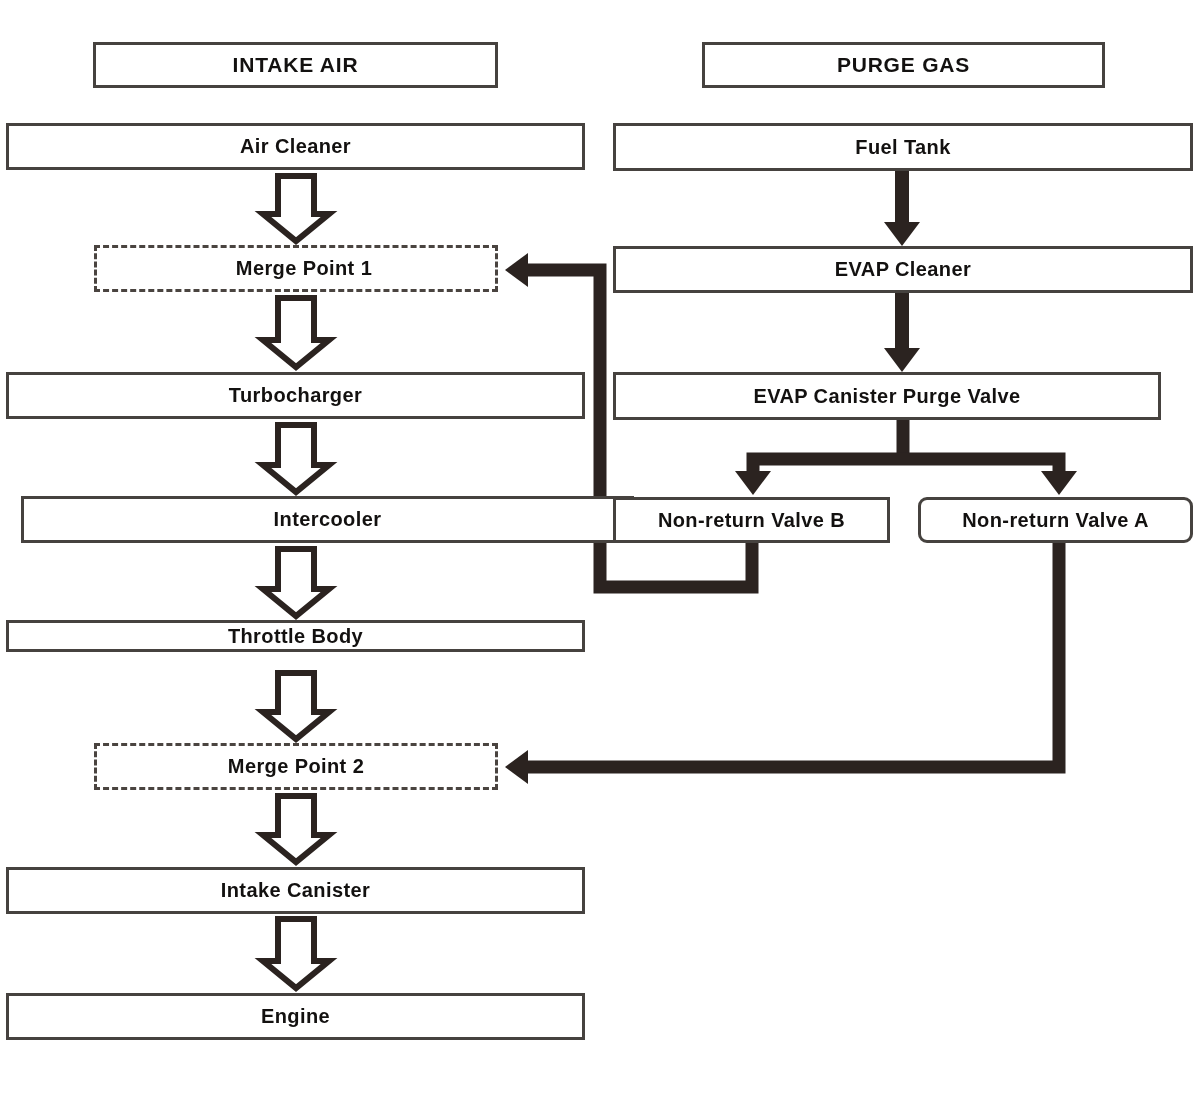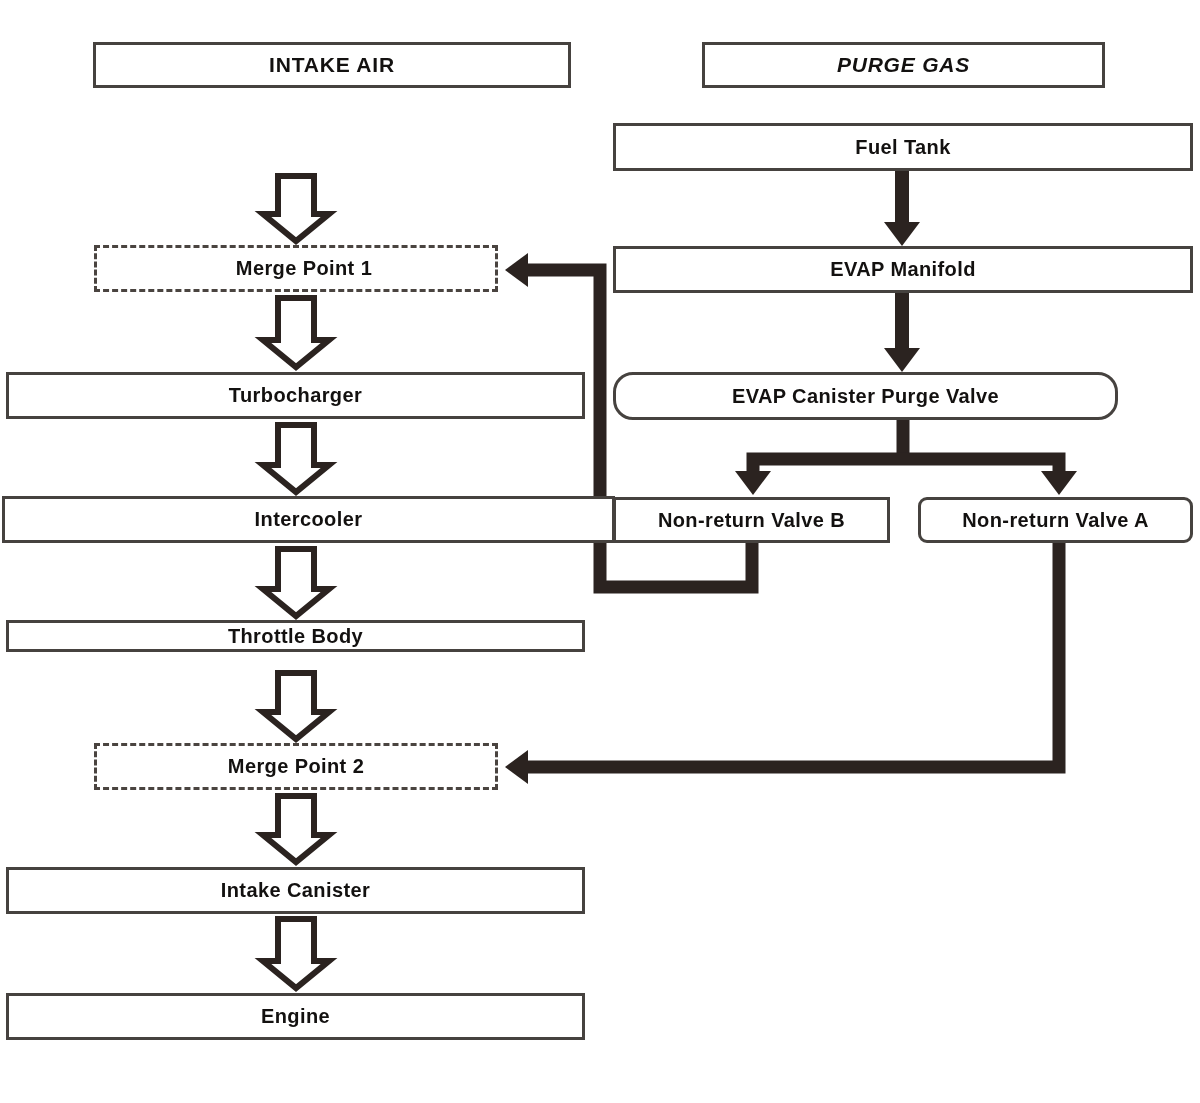--- a/index.html
+++ b/index.html
@@ -44,30 +44,31 @@
     <path class="solid" d="M 735,471 H 771 L 753,495 Z"></path>
     <path class="solid" d="M 1041,471 H 1077 L 1059,495 Z"></path>
 
     <path class="wire" d="M 752,543 L 752,587 L 600,587 L 600,270 L 521,270"></path>
     <path class="solid" d="M 528,253 V 287 L 505,270 Z"></path>
 
     <path class="wire" d="M 1059,543 L 1059,767 L 521,767"></path>
     <path class="solid" d="M 528,750 V 784 L 505,767 Z"></path>
   </svg>
 
-  <div class="box header" style="left:93px; top:42px; width:478px; height:46px;">INTAKE AIR</div>
-  <div class="box header" style="left:702px; top:42px; width:403px; height:46px;font-style:italic;">PURGE GAS</div>
+  <div class="box header" style="left:93px; top:42px; width:405px; height:46px;">INTAKE AIR</div>
+  <div class="box header" style="left:702px; top:42px; width:403px; height:46px;">PURGE GAS</div>
 
+  <div class="box" style="left:6px; top:123px; width:579px; height:47px;">Air Cleaner</div>
   <div class="box dashed" style="left:94px; top:245px; width:404px; height:47px;padding-left:16px;">Merge Point 1</div>
   <div class="box" style="left:6px; top:372px; width:579px; height:47px;">Turbocharger</div>
-  <div class="box" style="left:2px; top:496px; width:613px; height:47px;">Intercooler</div>
+  <div class="box" style="left:21px; top:496px; width:613px; height:47px;">Intercooler</div>
   <div class="box" style="left:6px; top:620px; width:579px; height:32px;">Throttle Body</div>
   <div class="box dashed" style="left:94px; top:743px; width:404px; height:47px;">Merge Point 2</div>
   <div class="box" style="left:6px; top:867px; width:579px; height:47px;">Intake Canister</div>
   <div class="box" style="left:6px; top:993px; width:579px; height:47px;">Engine</div>
 
   <div class="box" style="left:613px; top:123px; width:580px; height:48px;">Fuel Tank</div>
-  <div class="box" style="left:613px; top:246px; width:580px; height:47px;">EVAP Manifold</div>
-  <div class="box" style="left:613px; top:372px; width:505px; height:48px;border-radius:20px;">EVAP Canister Purge Valve</div>
+  <div class="box" style="left:613px; top:246px; width:580px; height:47px;">EVAP Cleaner</div>
+  <div class="box" style="left:613px; top:372px; width:548px; height:48px;">EVAP Canister Purge Valve</div>
   <div class="box" style="left:613px; top:497px; width:277px; height:46px;">Non-return Valve B</div>
   <div class="box" style="left:918px; top:497px; width:275px; height:46px;border-radius:9px;">Non-return Valve A</div>
 
 </div>
 
 </body></html>

